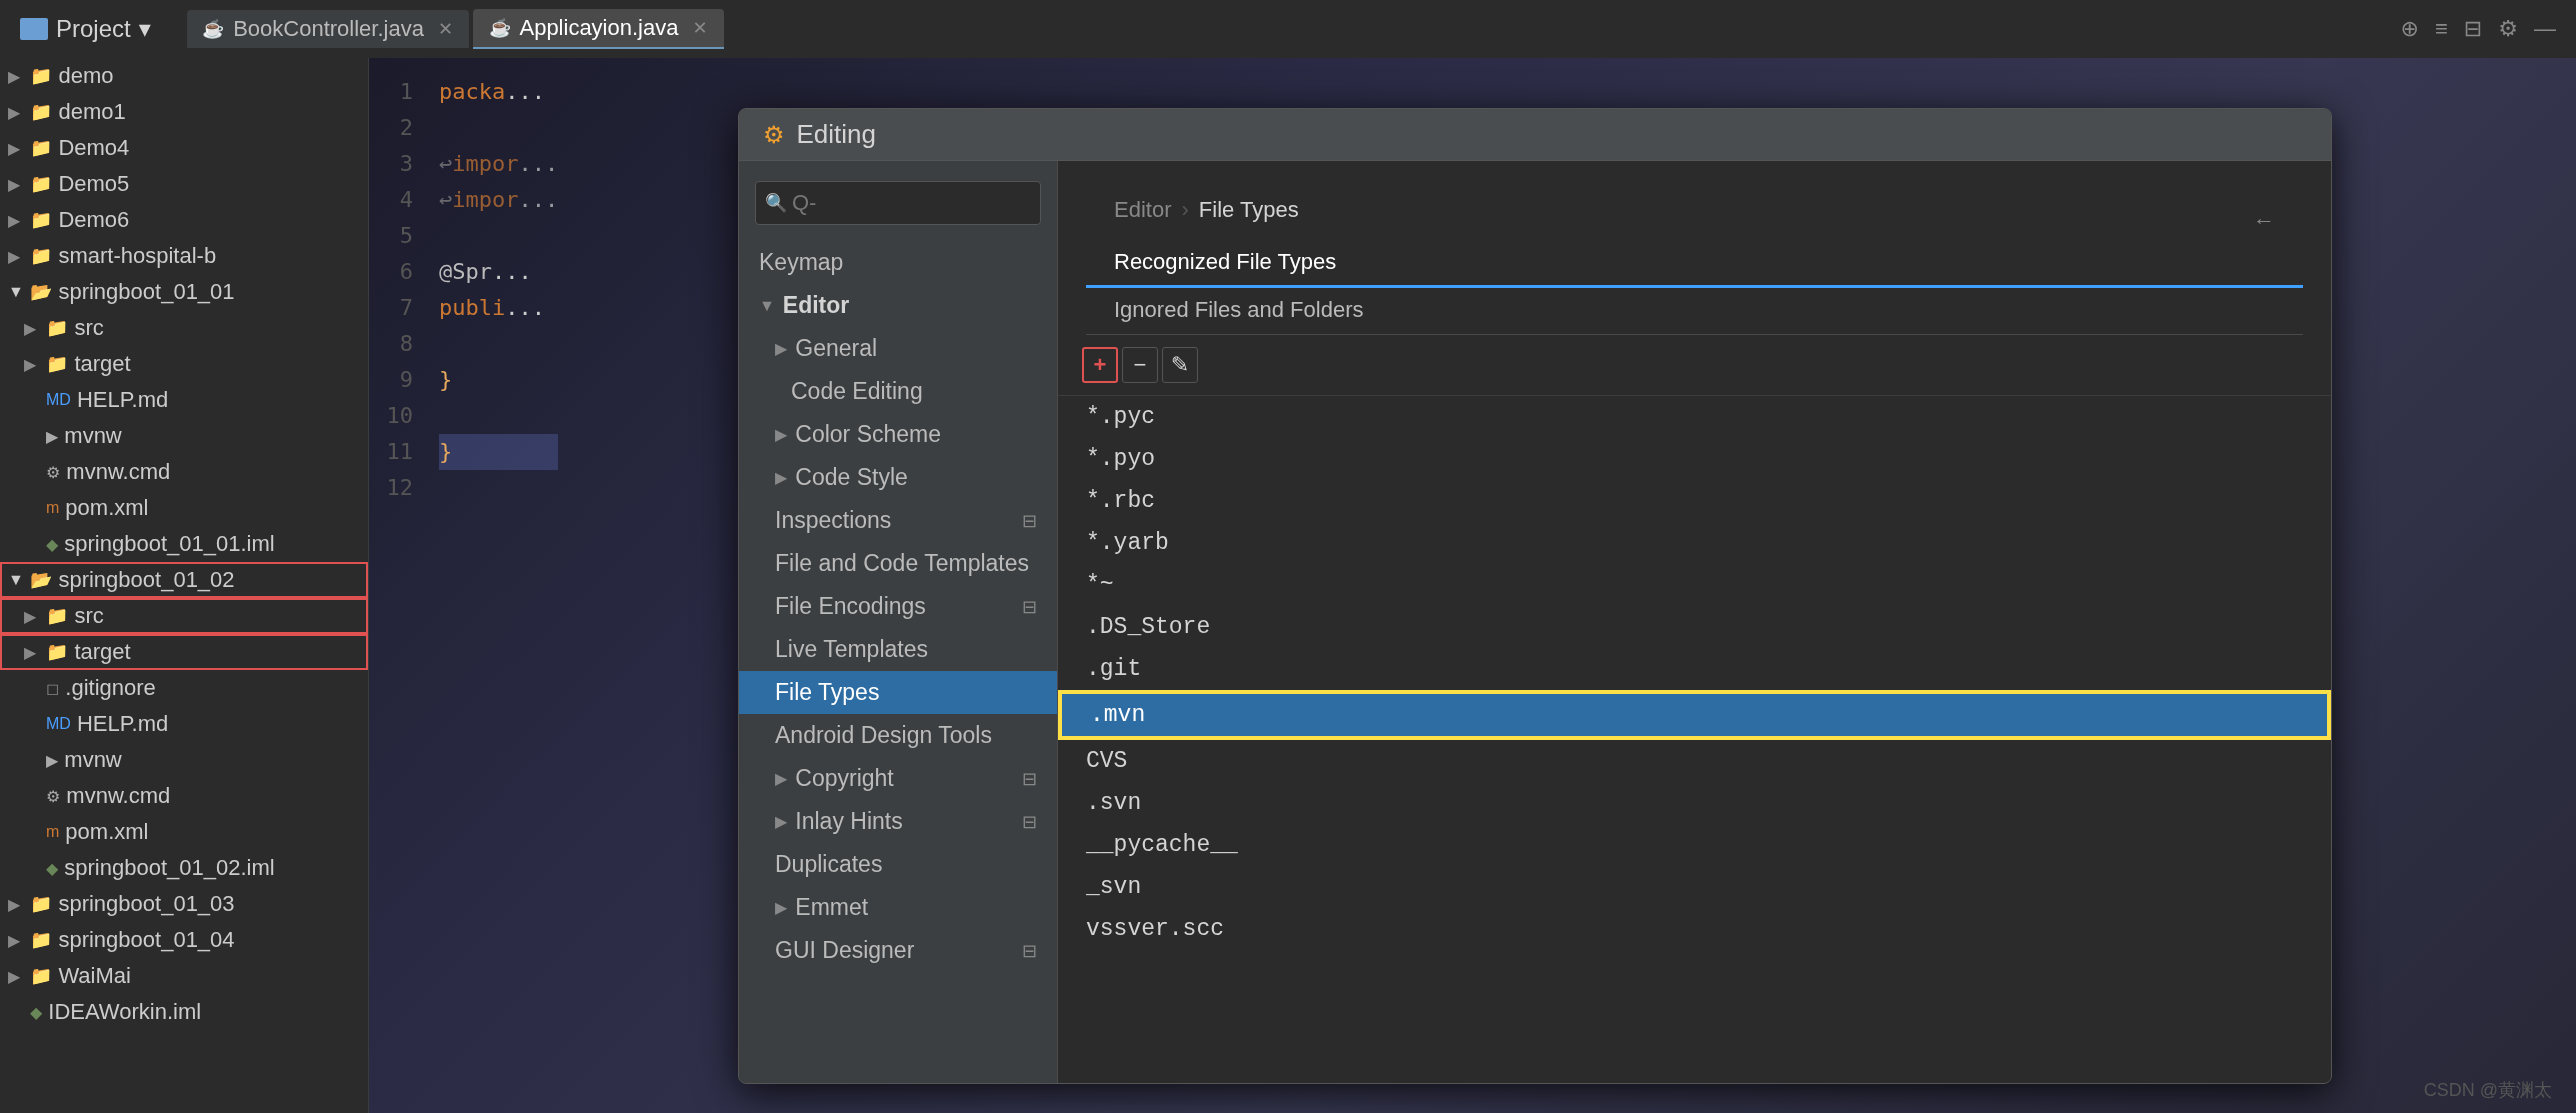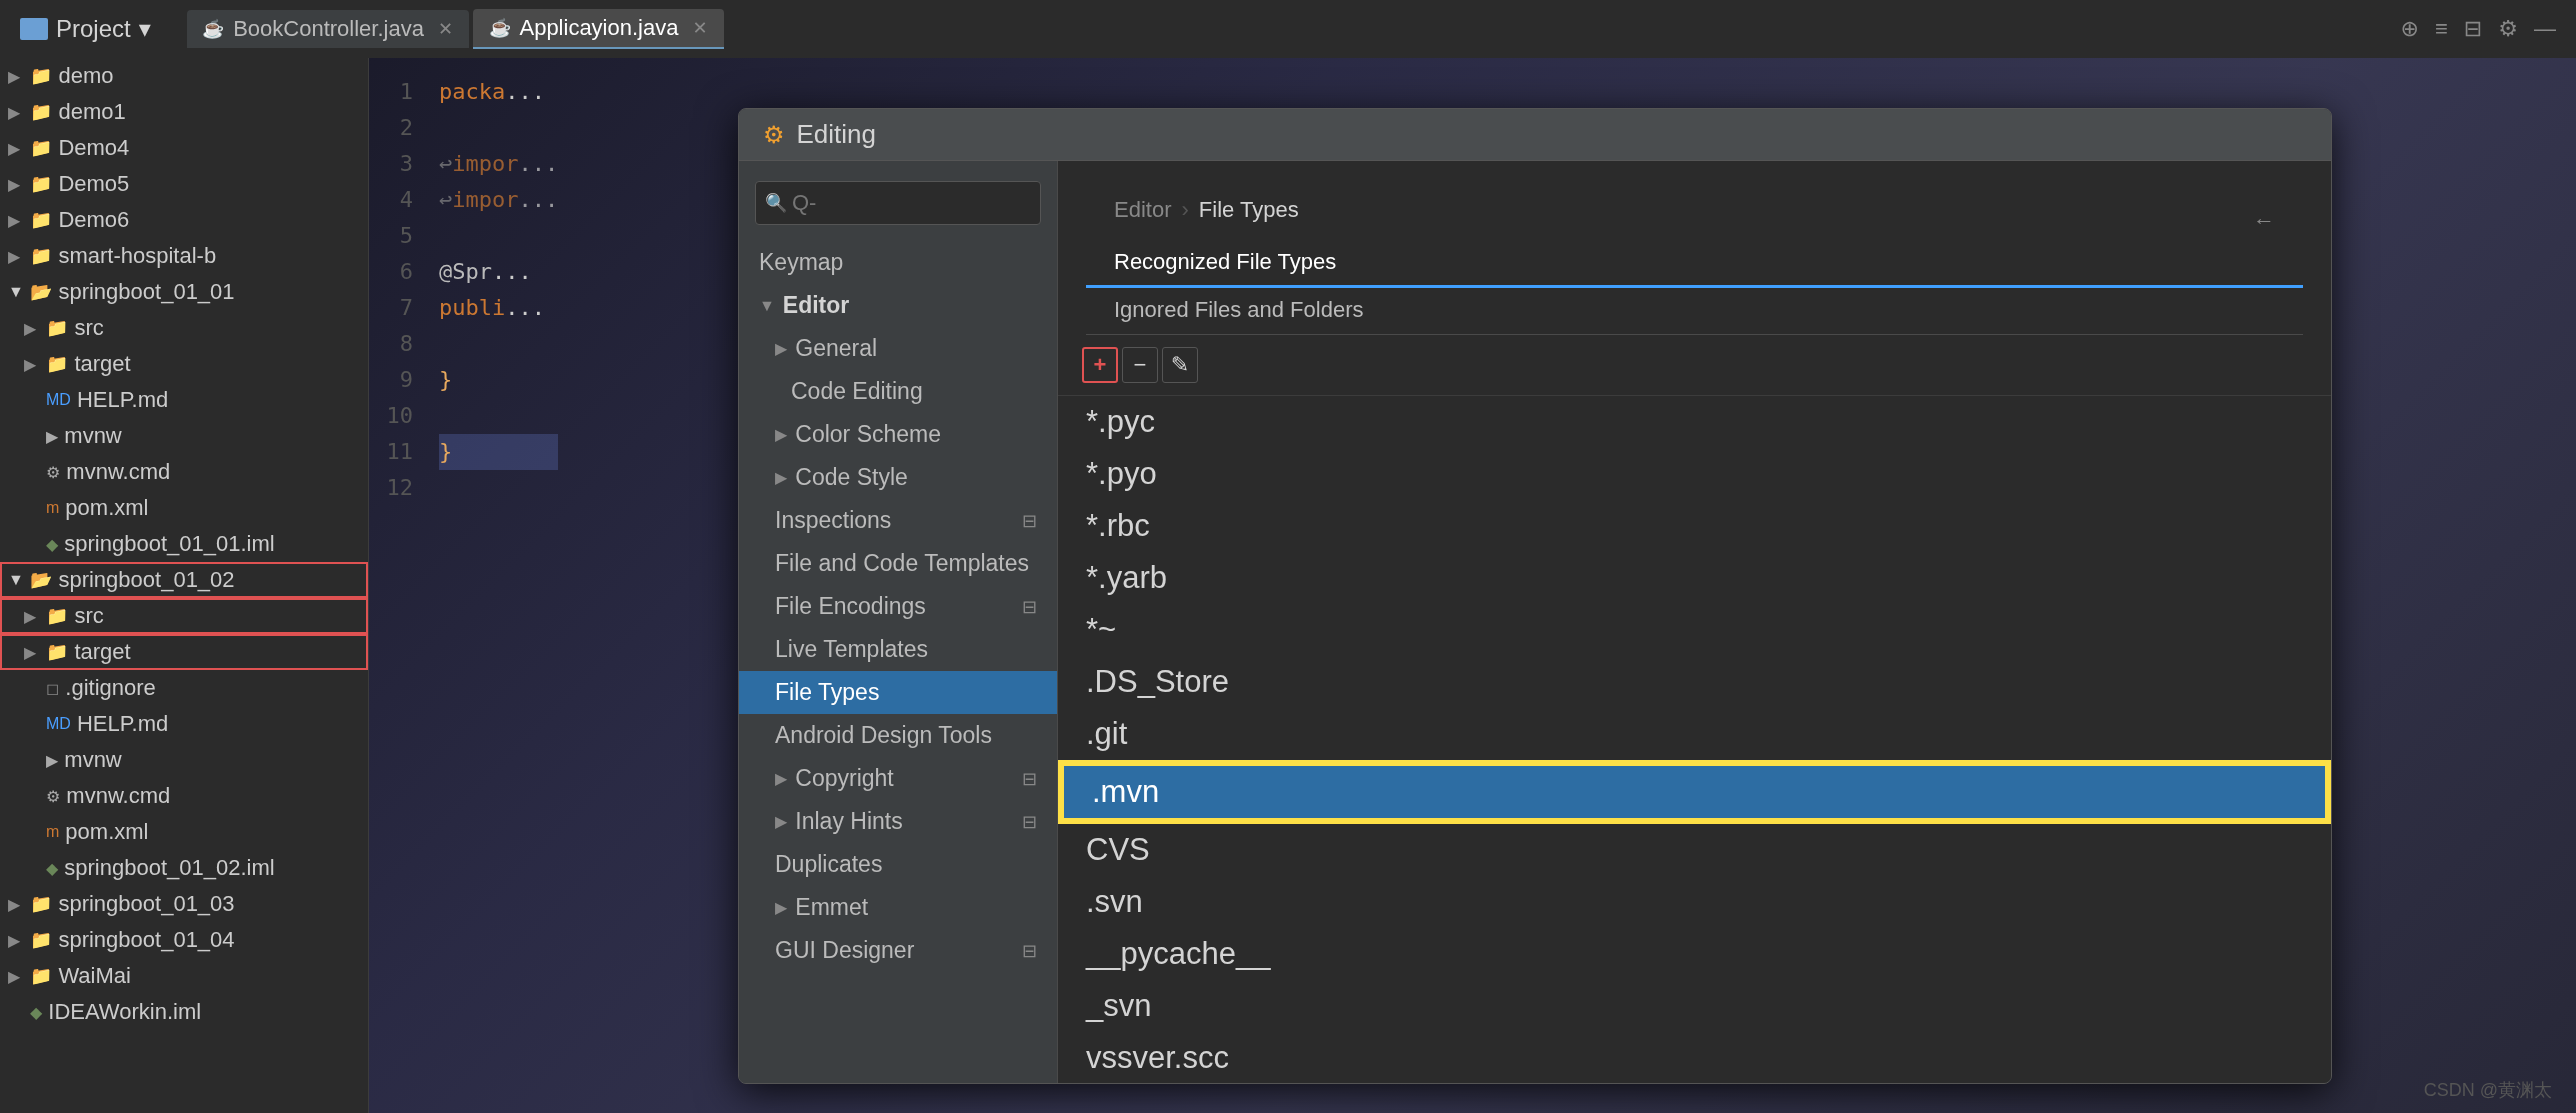--- a/index.html
+++ b/index.html
@@ -292,24 +292,24 @@
       border: 2px solid #e05252;
       color: #e05252;
       font-weight: bold;
     }
     .file-list {
       overflow-y: auto;
       height: calc(100% - 70px);
     }
     .file-list-item {
       padding: 8px 28px;
-      font-size: 31px;
+      font-size: 23px;
       color: #d4d4d4;
       cursor: pointer;
-      font-family: Liberation Sans, sans-serif;
+      font-family: Liberation Mono, monospace;
     }
     .file-list-item.selected {
       background: #2d6da3;
       color: #fff;
     }
 
     
     ::-webkit-scrollbar { width: 8px; height: 8px; }
     ::-webkit-scrollbar-track { background: #2b2b2b; }
     ::-webkit-scrollbar-thumb { background: #555; border-radius: 4px; }
@@ -704,21 +704,21 @@
               </div>
               <div class="file-list-item">
                 <span>*~</span>
               </div>
               <div class="file-list-item">
                 <span>.DS_Store</span>
               </div>
               <div class="file-list-item">
                 <span>.git</span>
               </div>
-              <div class="file-list-item selected" style="border: 6px solid #fde047;">
+              <div class="file-list-item selected" style="border: 4px solid #fde047;">
                 <span>.mvn</span>
               </div>
               <div class="file-list-item">
                 <span>CVS</span>
               </div>
               <div class="file-list-item">
                 <span>.svn</span>
               </div>
               <div class="file-list-item">
                 <span>__pycache__</span>

